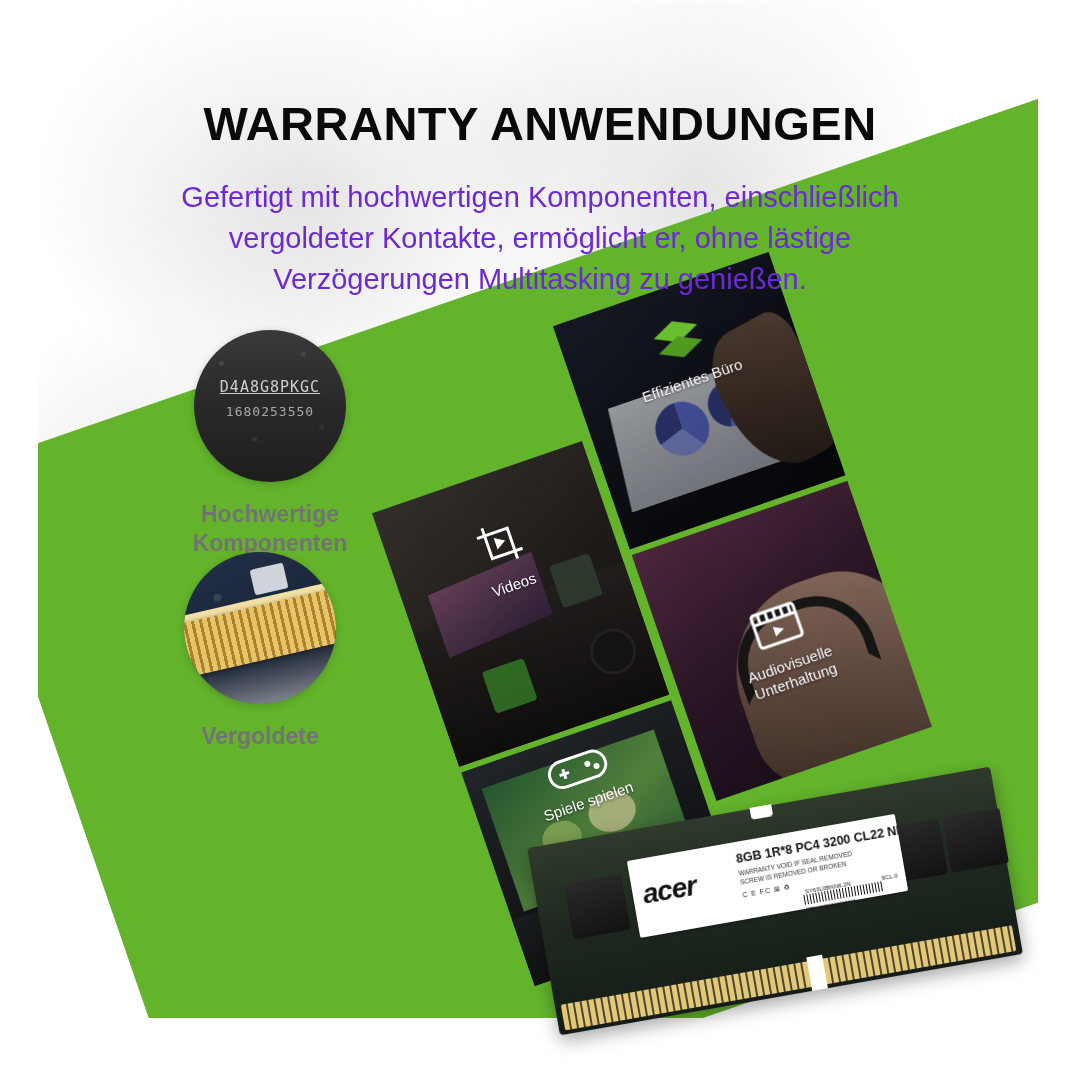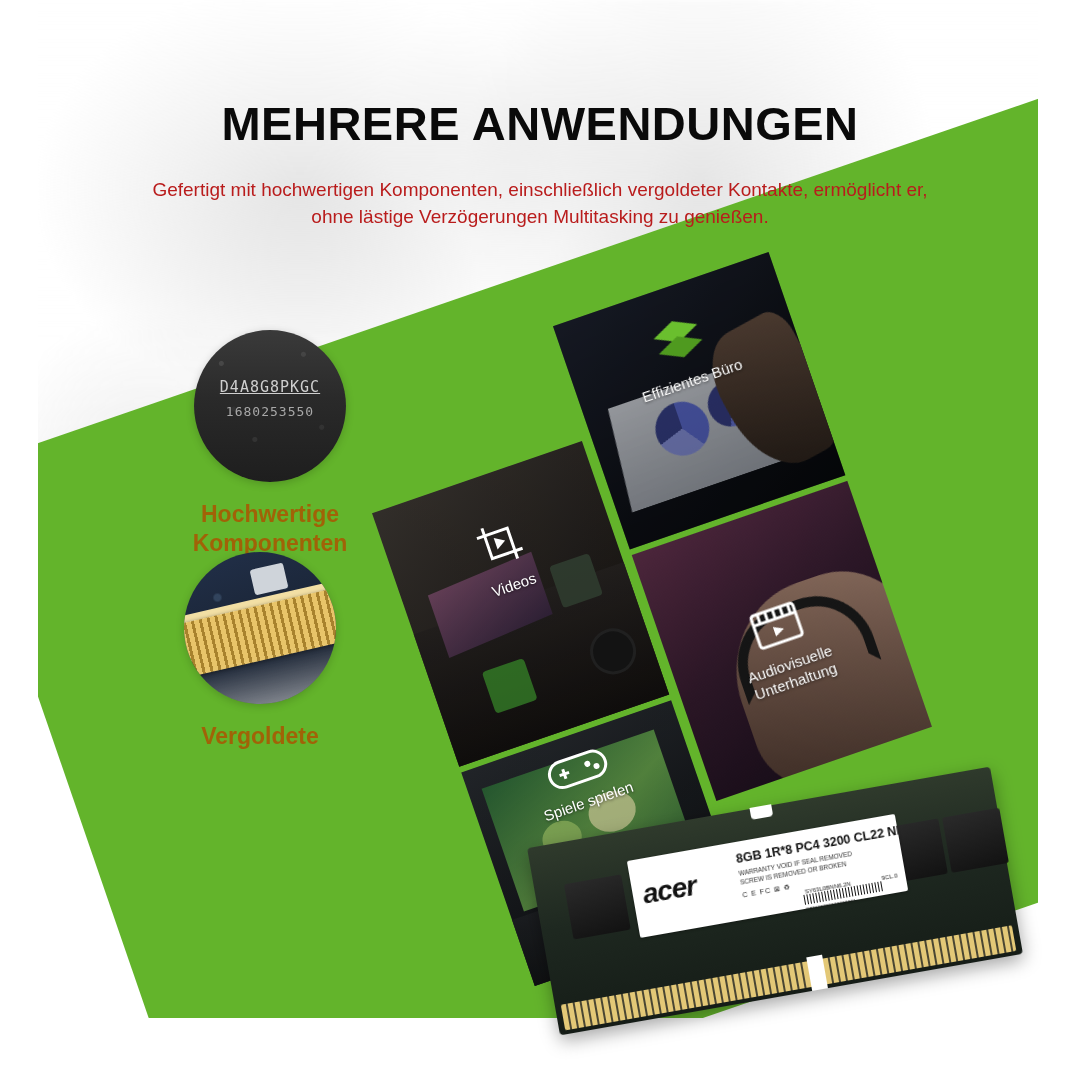--- a/index.html
+++ b/index.html
@@ -94,23 +94,23 @@
   .header h1 {
     margin: 0;
     font-size: 47px;
     letter-spacing: 0.5px;
     font-weight: 700;
     color: #0a0a0a;
   }
   .header p {
     margin: 26px auto 12px;
     width: 800px;
-    font-size: 19px;
+    font-size: 29px;
     line-height: 1.42;
-    color: #b91c1c;
+    color: #6d28d9;
     font-weight: 400;
   }
 
   
   .callout {
     position: absolute;
     z-index: 24;
     text-align: center;
     width: 260px;
   }
@@ -121,21 +121,21 @@
     margin: 0 auto;
     overflow: hidden;
     position: relative;
     box-shadow: 0 2px 8px rgba(0,0,0,0.18);
   }
   .callout .label {
     margin-top: 18px;
     font-size: 23px;
     font-weight: 700;
     line-height: 1.28;
-    color: #a16207;
+    color: #737373;
   }
 
   #callout-chip { left: 140px; top: 330px; }
   #callout-contacts { left: 130px; top: 552px; }
 
   
   .chip-art {
     position: absolute;
     inset: 0;
     background:
@@ -444,21 +444,21 @@
 
 <div class="stage">
 
   <div class="ghost"></div>
   <div class="green-band"></div>
   <div class="white-bottom"></div>
   <div class="white-left"></div>
   <div class="white-right"></div>
 
   <div class="header">
-    <h1>MEHRERE ANWENDUNGEN</h1>
+    <h1>WARRANTY ANWENDUNGEN</h1>
     <p>Gefertigt mit hochwertigen Komponenten, einschließlich vergoldeter Kontakte, ermöglicht er, ohne lästige Verzögerungen Multitasking zu genießen.</p>
   </div>
 
   <div class="collage">
 
     <div class="panel" id="panel-videos">
       <div class="desk"></div>
       <div class="screen"></div>
       <div class="mug"></div>
       <div class="greencard"></div>

